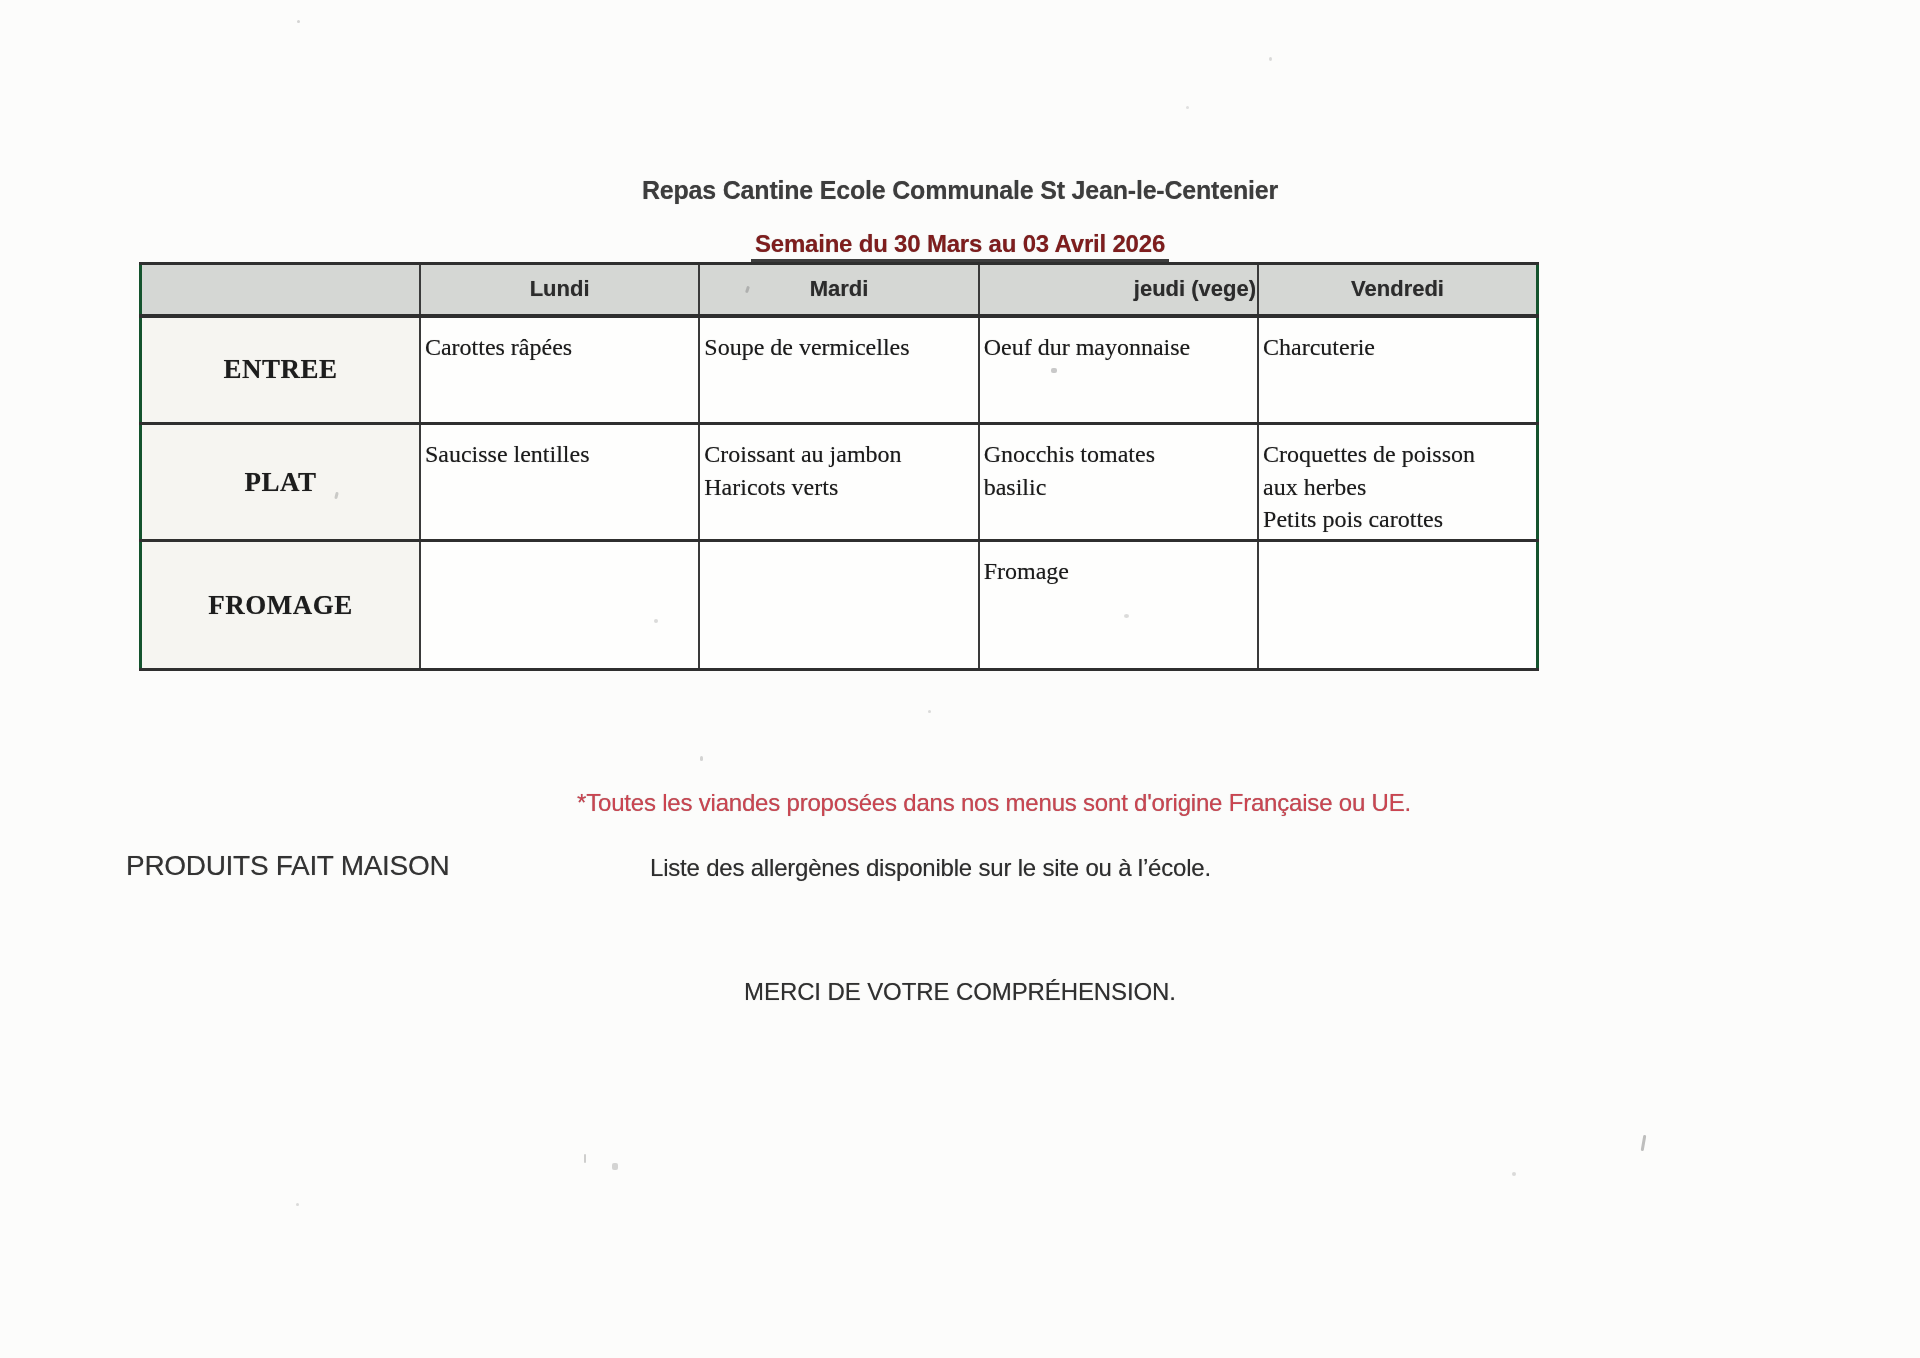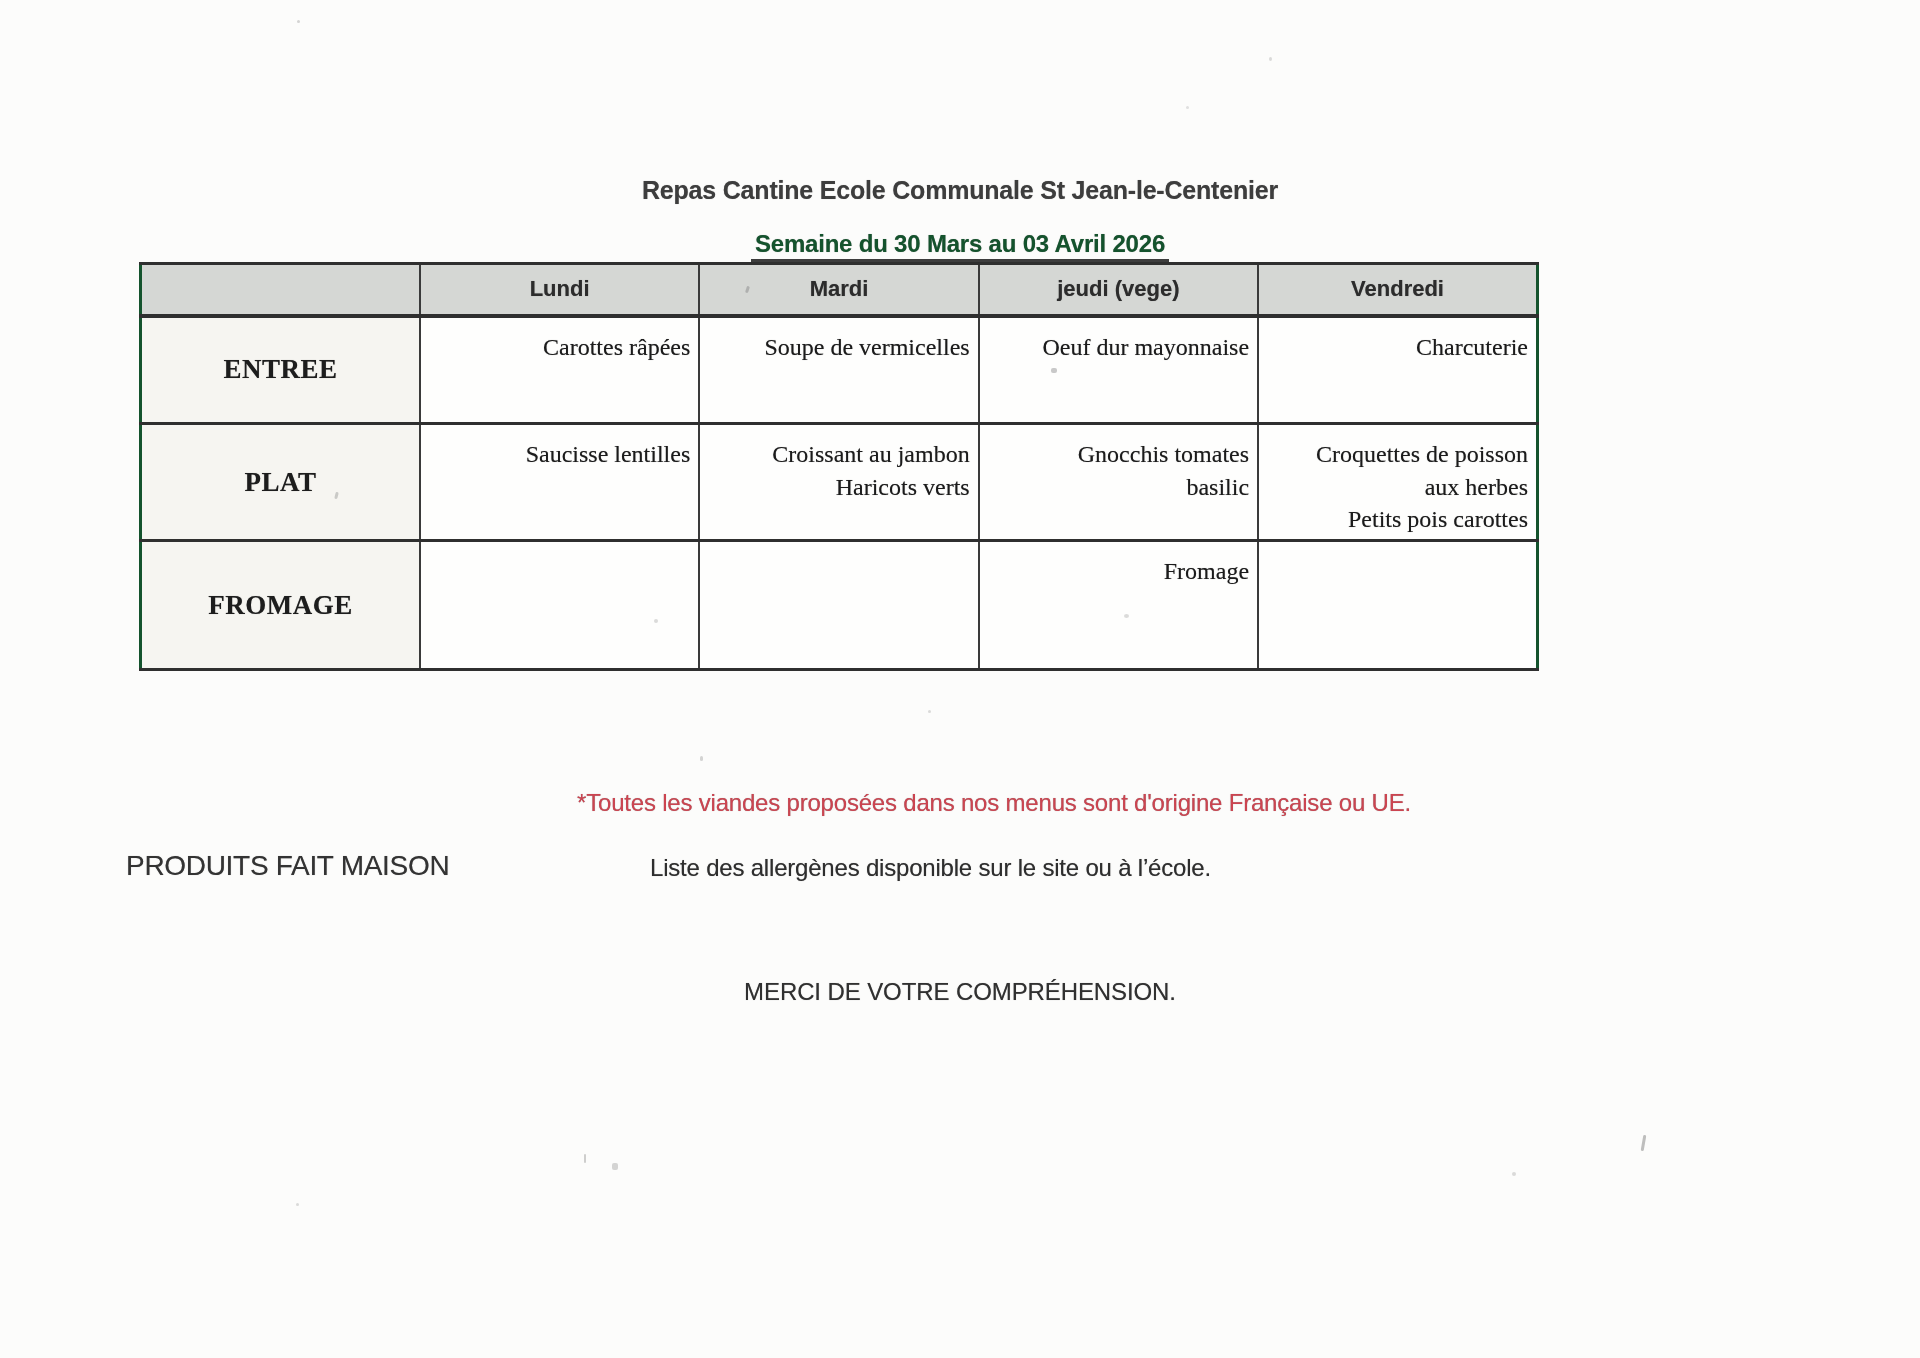--- a/index.html
+++ b/index.html
@@ -13,21 +13,21 @@
     text-shadow: 0 0 0.7px rgba(45,45,45,0.55);
   }
 
   
   .titles { position: absolute; top: 176px; left: 0; width: 100%; text-align: center; }
   .title-line1 {
     font-size: 25px; font-weight: bold; color: #3d3d3d; letter-spacing: -0.2px;
   }
   .title-line2 {
     display: inline-block; margin-top: 7px; padding: 0 4px 1px 4px;
-    font-size: 24px; font-weight: bold; color: #14532d;
+    font-size: 24px; font-weight: bold; color: #7f1d1d;
     border-bottom: 3px solid #3d3d3d; letter-spacing: -0.2px;
   }
 
   
   table.menu {
     position: absolute; left: 139px; top: 262px;
     width: 1400px; border-collapse: collapse; table-layout: fixed;
     background: #fefefd;
     border: 3px solid #14532d;
   }
@@ -49,22 +49,22 @@
   table.menu tbody th {
     font-family: "Liberation Serif", serif;
     font-size: 27px; font-weight: bold; color: #1d1d1d;
     text-align: center; vertical-align: middle; letter-spacing: 0.5px;
     background: #f6f5f1;
     margin-left: 44px;
   }
   table.menu tbody td {
     font-family: "Liberation Serif", serif;
     font-size: 24px; color: #1b1b1b;
-    vertical-align: top; text-align: right;
-    padding: 13px 8px 0 14px;
+    vertical-align: top; text-align: left;
+    padding: 13px 8px 0 4px;
     white-space: pre-line; line-height: 1.36;
   }
 
   
   .note-red {
     position: absolute; top: 789px; left: 0; width: 100%;
     text-align: center; font-size: 24px; letter-spacing: -0.2px;
   }
   .homemade {
     position: absolute; left: 126px; top: 850px;
@@ -112,21 +112,21 @@
       <col>
       <col>
       <col>
       <col>
     </colgroup>
   <thead>
     <tr>
       <th style="background-color: rgb(213, 215, 212);"></th>
       <th style="background-color: rgb(213, 215, 212);">Lundi</th>
       <th style="background-color: rgb(213, 215, 212);">Mardi</th>
-      <th style="background-color: rgb(213, 215, 212);">jeudi (vege)</th>
+      <th style="background-color: rgb(213, 215, 212); text-align: right;">jeudi (vege)</th>
       <th style="background-color: rgb(213, 215, 212);">Vendredi</th>
     </tr>
   </thead>
   <tbody>
     <tr>
       <th>ENTREE</th>
       <td>Carottes râpées</td>
       <td>Soupe de vermicelles</td>
       <td>Oeuf dur mayonnaise</td>
       <td>Charcuterie</td>

